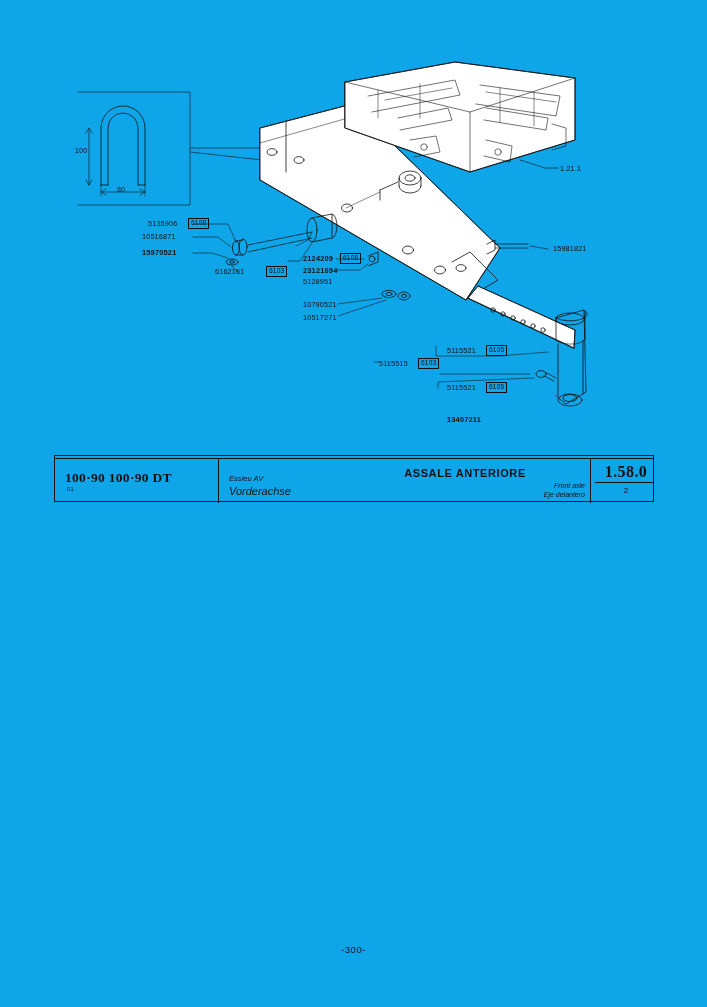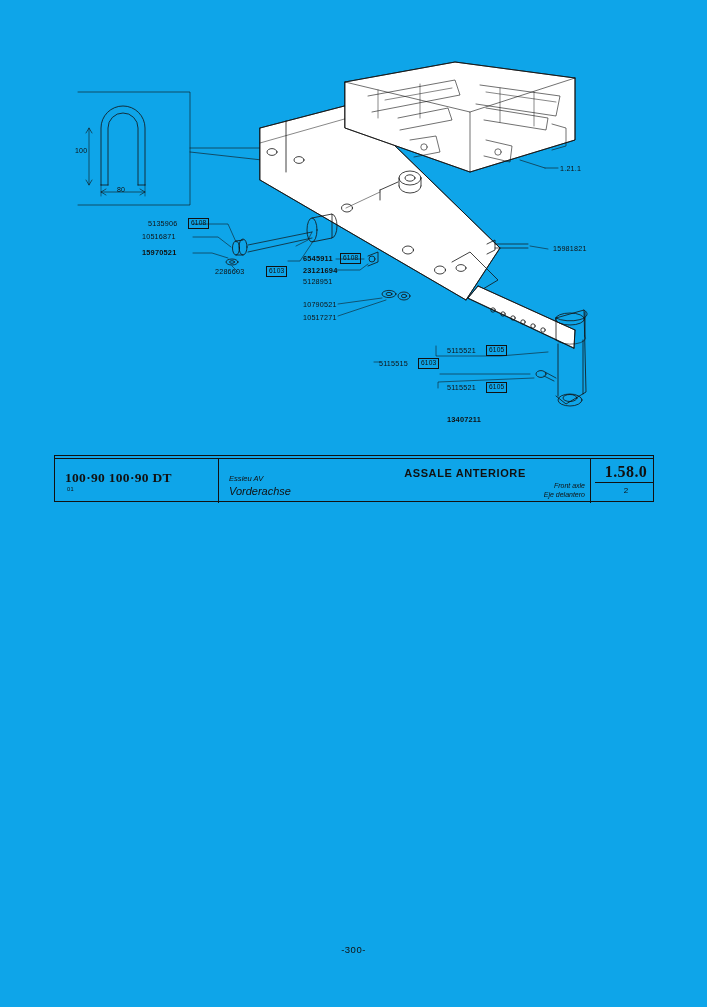--- a/index.html
+++ b/index.html
@@ -348,25 +348,25 @@
 
     <span class="lbl dim" style="left:75px; top:147px;">100</span>
     <span class="lbl dim" style="left:117px; top:186px;">80</span>
 
     <span class="lbl" style="left:560px; top:164px;">1.21.1</span>
 
     <span class="lbl" style="left:148px; top:219px;">5135906</span>
     <span class="lbl boxed" style="left:188px; top:218px;">6108</span>
     <span class="lbl" style="left:142px; top:232px;">10516871</span>
     <span class="lbl bold" style="left:142px; top:248px;">15970521</span>
-    <span class="lbl" style="left:215px; top:267px;">2286603</span>
+    <span class="lbl" style="left:215px; top:267px;">6162161</span>
     <span class="lbl boxed" style="left:266px; top:266px;">6103</span>
 
     <span class="lbl" style="left:303px; top:241px;margin-top:36px;">5128951</span>
-    <span class="lbl bold" style="left:303px; top:254px;">6545911</span>
+    <span class="lbl bold" style="left:303px; top:254px;">2124209</span>
     <span class="lbl boxed" style="left:340px; top:253px;">6108</span>
     <span class="lbl bold" style="left:303px; top:266px;">23121694</span>
 
     <span class="lbl" style="left:303px; top:300px;">10790521</span>
     <span class="lbl" style="left:303px; top:313px;">10517271</span>
 
     <span class="lbl" style="left:553px; top:244px;text-align:right;">15981821</span>
 
     <span class="lbl" style="left:447px; top:346px;">5115521</span>
     <span class="lbl boxed" style="left:486px; top:345px;">6105</span>

